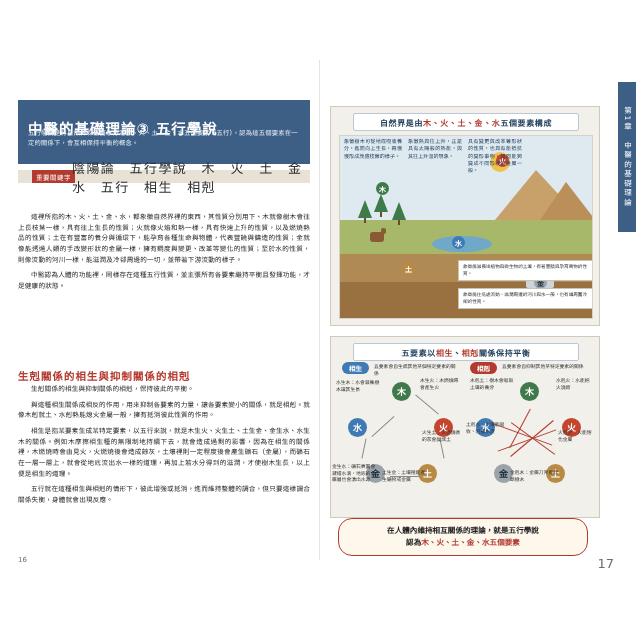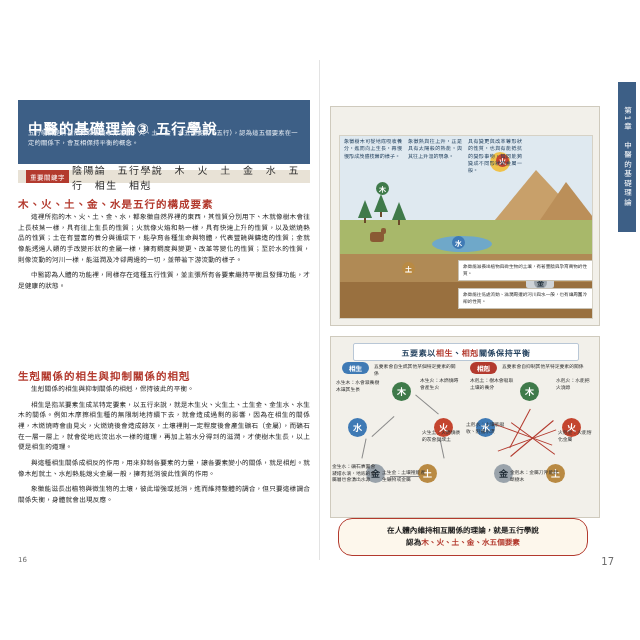--- a/index.html
+++ b/index.html
@@ -29,28 +29,28 @@
   }
   .title-band .sub{
     position:absolute;left:10px;top:28px;width:274px;
     color:#e8eef5;font-size:6.3px;line-height:1.55;letter-spacing:.2px;
   }
   .keyword-bar{
     position:absolute;left:0;top:92px;width:292px;height:13px;
     background:#e8e2d6;
   }
   .keyword-tag{
-    position:absolute;left:8px;top:0;height:13px;
+    position:absolute;left:14px;top:0;height:13px;
     background:#b33a2e;color:#fff;font-size:6.5px;
     padding:0 4px;display:flex;align-items:center;letter-spacing:.5px;
   }
   .keyword-text{
     position:absolute;left:54px;top:0;height:13px;
     display:flex;align-items:center;
-    color:#2e2e2e;font-size:10px;letter-spacing:1.4px;
+    color:#2e2e2e;font-size:13px;letter-spacing:1.4px;
   }
   .h2{
     position:absolute;left:0;color:#b33a2e;font-size:10.5px;font-weight:bold;
     letter-spacing:1px;
   }
   .h2-a{top:118px;}
   .h2-b{top:290px;}
   .body-col{
     position:absolute;left:0;width:292px;
     color:#1e1e1e;font-size:6.6px;line-height:1.62;text-align:justify;
@@ -155,21 +155,21 @@
   .n-shui{background:#3f7ab5;}
   .summary{
     position:absolute;left:8px;top:440px;width:250px;
     border:1.5px solid #b33a2e;border-radius:14px;background:#fdf7ec;
     padding:6px 8px;box-sizing:border-box;
     text-align:center;color:#1e1e1e;font-size:7.6px;line-height:1.6;
     font-weight:bold;
   }
   .summary .hl{color:#b33a2e;}
   .pg-right{
-    position:absolute;right:26px;top:556px;color:#6d6d6d;font-size:10px;
+    position:absolute;right:26px;top:556px;color:#6d6d6d;font-size:13px;
   }
   .side-tab{
     position:absolute;right:4px;top:82px;width:18px;height:150px;
     background:#3d5f86;color:#fff;
     display:flex;align-items:center;justify-content:center;
   }
   .side-tab span{
     writing-mode:vertical-rl;font-size:7.5px;letter-spacing:2px;
   }
   .gutter{
@@ -189,40 +189,44 @@
     <div class="title-band">
       <div class="title">中醫的基礎理論③ 五行學說</div>
       <div class="sub">五行學說是將自然界森羅萬象分為木、火、土、金、水五個要素（五行），認為這五個要素在一定的關係下，會互相保持平衡的概念。</div>
     </div>
 
     <div class="keyword-bar">
       <div class="keyword-tag">重要關鍵字</div>
       <div class="keyword-text">陰陽論　五行學說　木　火　土　金　水　五行　相生　相剋</div>
     </div>
 
-    <div class="h2 h2-a">木、火、土、金、水是五行的構成要素</div>
     <div class="body-col body-a">
       <p>這裡所指的木、火、土、金、水，都象徵自然界裡的東西，其性質分別用下、木就像樹木會往上長枝葉一樣，具有往上生長的性質；火就像火焰和熱一樣，具有快速上升的性質，以及燃燒熱品的性質；土在有豐富的養分與循環下，能孕育各種生命與物體，代表豐饒與鑄造的性質；金就像能透過人類的手改變形狀的金屬一樣，擁有鋼度與變更、改革等變化的性質；至於水的性質，則像流動的河川一樣，能滋潤及冷卻周邊的一切，並帶著下游流動的樣子。</p>
       <p>中醫認為人體的功能裡，同樣存在這種五行性質，並主張所有各要素繼持平衡且發揮功能，才是健康的狀態。</p>
     </div>
 
     <div class="h2 h2-b">生剋關係的相生與抑制關係的相剋</div>
     <div class="body-col body-b">
       <p>生剋關係的相生與抑制關係的相剋，保持彼此的平衡。</p>
+      <p>與這種相生關係成相反的作用，用來抑制各要素的力量，讓各要素變小的關係，就是相剋。就像木剋就土、水剋熱能熄火金屬一般，擁有抵消彼此性質的作用。</p>
       <p>相生是指某要素生成某特定要素，以五行來說，就是木生火、火生土、土生金、金生水、水生木的關係。例如木摩擦相生種的無限制地持續下去，就會造成過剩的影響，因為在相生的關係裡，木燃燒時會由見火，火燃燒後會造成餘灰，土壤裡則一定程度後會產生礦石（金屬），而礦石在一層一層上，就會從地底流出水一樣的道理，再加上若水分得到的滋潤，才使樹木生長，以上便是相生的道理。</p>
-      <p>與這種相生關係成相反的作用，用來抑制各要素的力量，讓各要素變小的關係，就是相剋。就像木剋就土、水剋熱能熄火金屬一般，擁有抵消彼此性質的作用。</p>
-      <p>象徵能滋長出植物與微生物的土壤，彼此增強或抵消，進而維持整體的調合，但只要這樣調合關係失衡，身體就會出現反應。</p>
+      <p>五行就在這種相生與相剋的情形下，彼此增強或抵消，進而維持整體的調合，但只要這樣調合關係失衡，身體就會出現反應。</p>
       <p></p>
     </div>
   </div>
   <div class="pg-left">16</div>
 
   <div class="page-right">
 
     <div class="panel panel-top">
+      <div class="panel-head">
+        <span>自然界是由</span>
+          <span class="hl">木、火、土、金、水</span>
+          <span>五個要素構成</span>
+      </div>
 
       <div class="scene">
         <div class="sky"></div>
         <div class="mountain"></div>
         <div class="mountain2"></div>
         <div class="sun"></div>
         <div class="ground"></div>
         <div class="soil"></div>
         <div class="soil2"></div>
 

